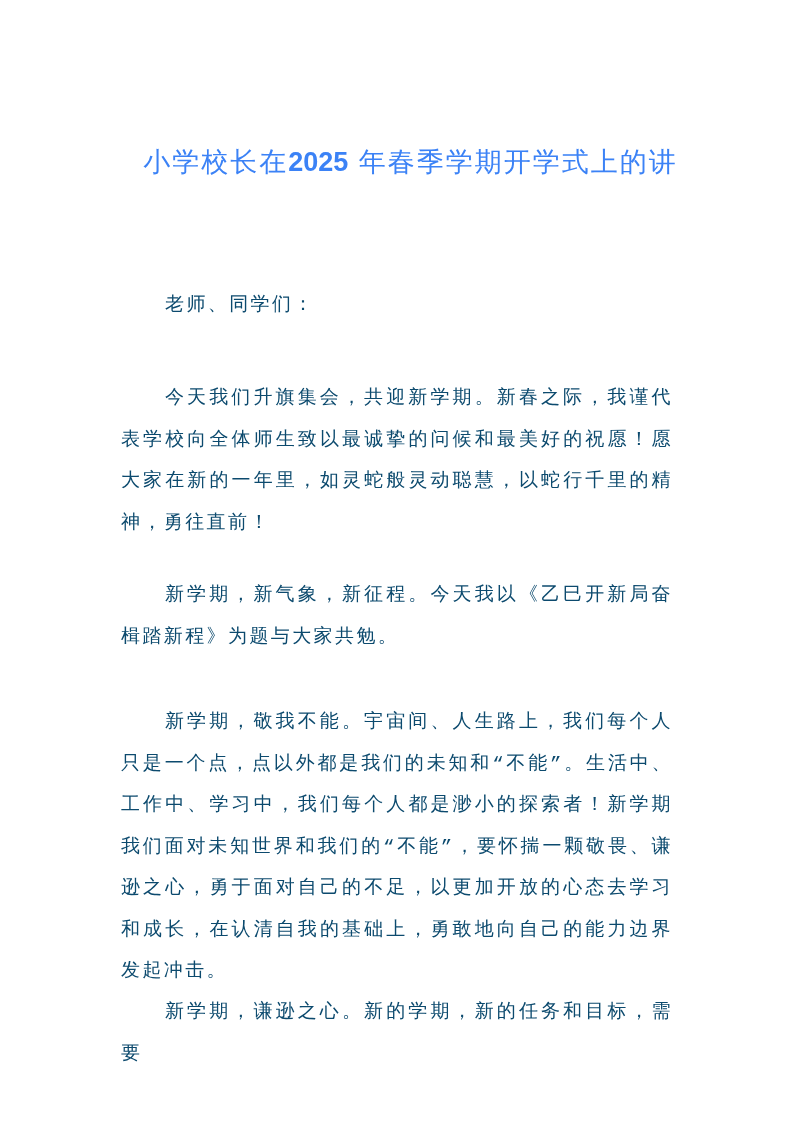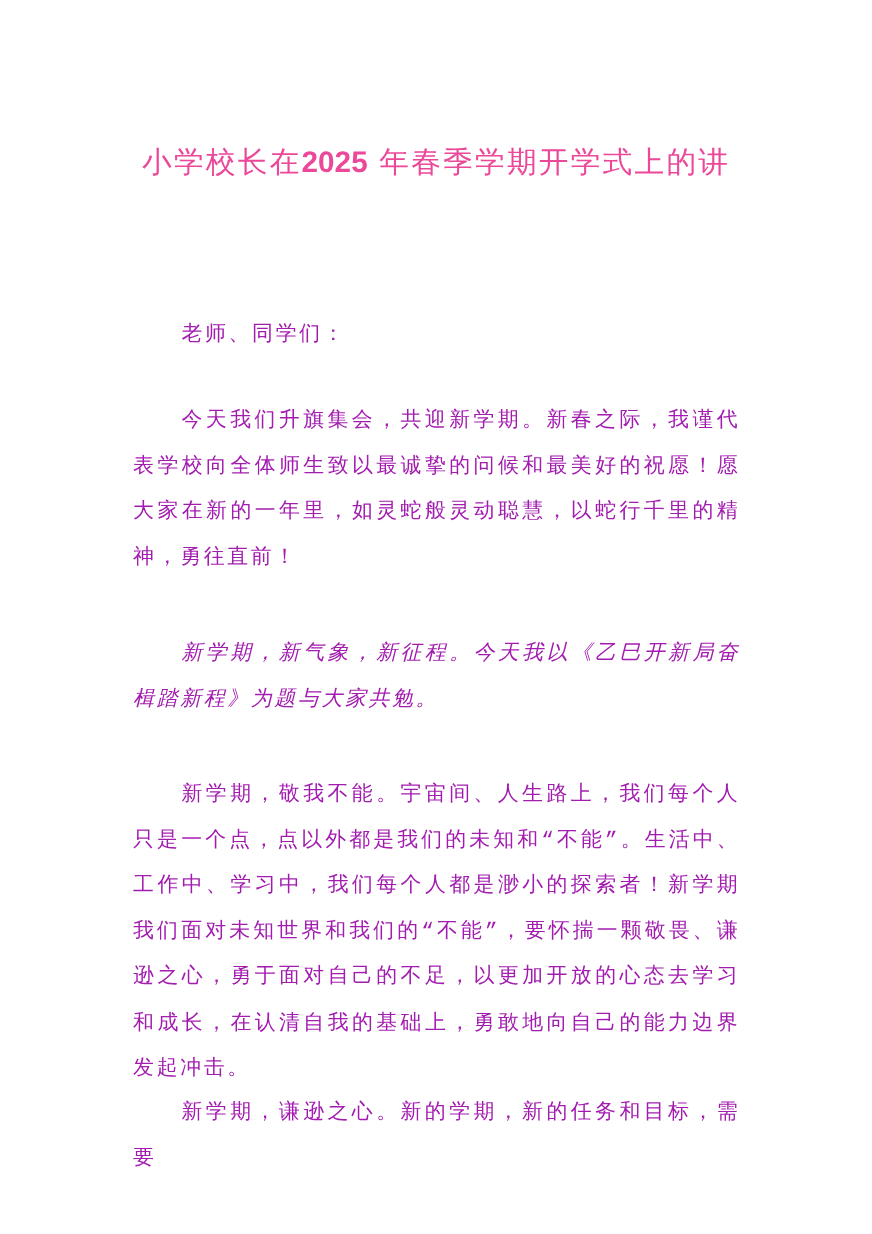--- a/index.html
+++ b/index.html
@@ -24,23 +24,23 @@
     }
     .title {
       position: absolute;
       left: 110px;
       top: 124px;
       width: 573px;
       text-align: center;
       font-size: 27px;
       line-height: 47px;
       letter-spacing: 2px;
-      color: #ec4899;
+      color: #3b82f6;
       font-weight: normal;
-      margin: 0;
+      margin: 14px;
     }
     .title .num {
       font-family: "Liberation Sans", sans-serif;
       font-weight: bold;
       letter-spacing: 0;
     }
     .body {
       position: absolute;
       left: 121px;
       top: 0;
@@ -49,34 +49,34 @@
     .para {
       position: absolute;
       left: 0;
       width: 552px;
       font-size: 19px;
       line-height: 41.5px;
       letter-spacing: 2.4px;
       text-align: justify;
       text-indent: 44px;
       margin: 0;
-      color: #a21caf;
+      color: #0c4a6e;
       word-break: break-all;
     }
   </style>
 </head>
 <body>
 
 <div class="page">
 
   <h1 class="title">
     <span><span>小学校长在</span><span class="num">2025</span> <span>年春季学期开学式上的讲</span></span><br>
   </h1>
 
   <div class="body">
     <p class="para" style="top:283px;">老师、同学们：</p>
-    <p class="para" style="top:361px;">今天我们升旗集会，共迎新学期。新春之际，我谨代表学校向全体师生致以最诚挚的问候和最美好的祝愿！愿大家在新的一年里，如灵蛇般灵动聪慧，以蛇行千里的精神，勇往直前！</p>
-    <p class="para" style="top:573px;font-style:italic;">新学期，新气象，新征程。今天我以《乙巳开新局奋楫踏新程》为题与大家共勉。</p>
+    <p class="para" style="top:376px;">今天我们升旗集会，共迎新学期。新春之际，我谨代表学校向全体师生致以最诚挚的问候和最美好的祝愿！愿大家在新的一年里，如灵蛇般灵动聪慧，以蛇行千里的精神，勇往直前！</p>
+    <p class="para" style="top:573px;">新学期，新气象，新征程。今天我以《乙巳开新局奋楫踏新程》为题与大家共勉。</p>
     <p class="para" style="top:702px;font-family:Liberation Mono, monospace;">新学期，敬我不能。宇宙间、人生路上，我们每个人只是一个点，点以外都是我们的未知和“不能”。生活中、工作中、学习中，我们每个人都是渺小的探索者！新学期我们面对未知世界和我们的“不能”，要怀揣一颗敬畏、谦逊之心，勇于面对自己的不足，以更加开放的心态去学习和成长，在认清自我的基础上，勇敢地向自己的能力边界发起冲击。</p>
     <p class="para" style="top:990px;">新学期，谦逊之心。新的学期，新的任务和目标，需要</p>
   </div>
 
 </div>
 
 </body></html>

